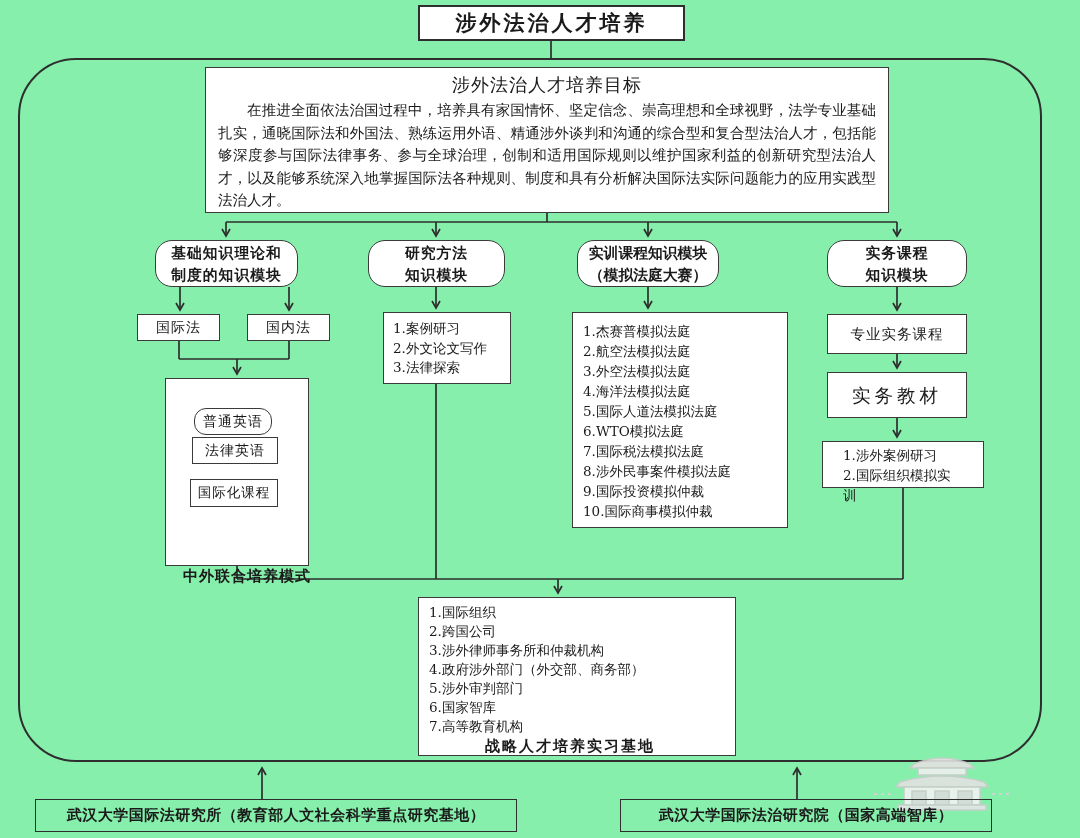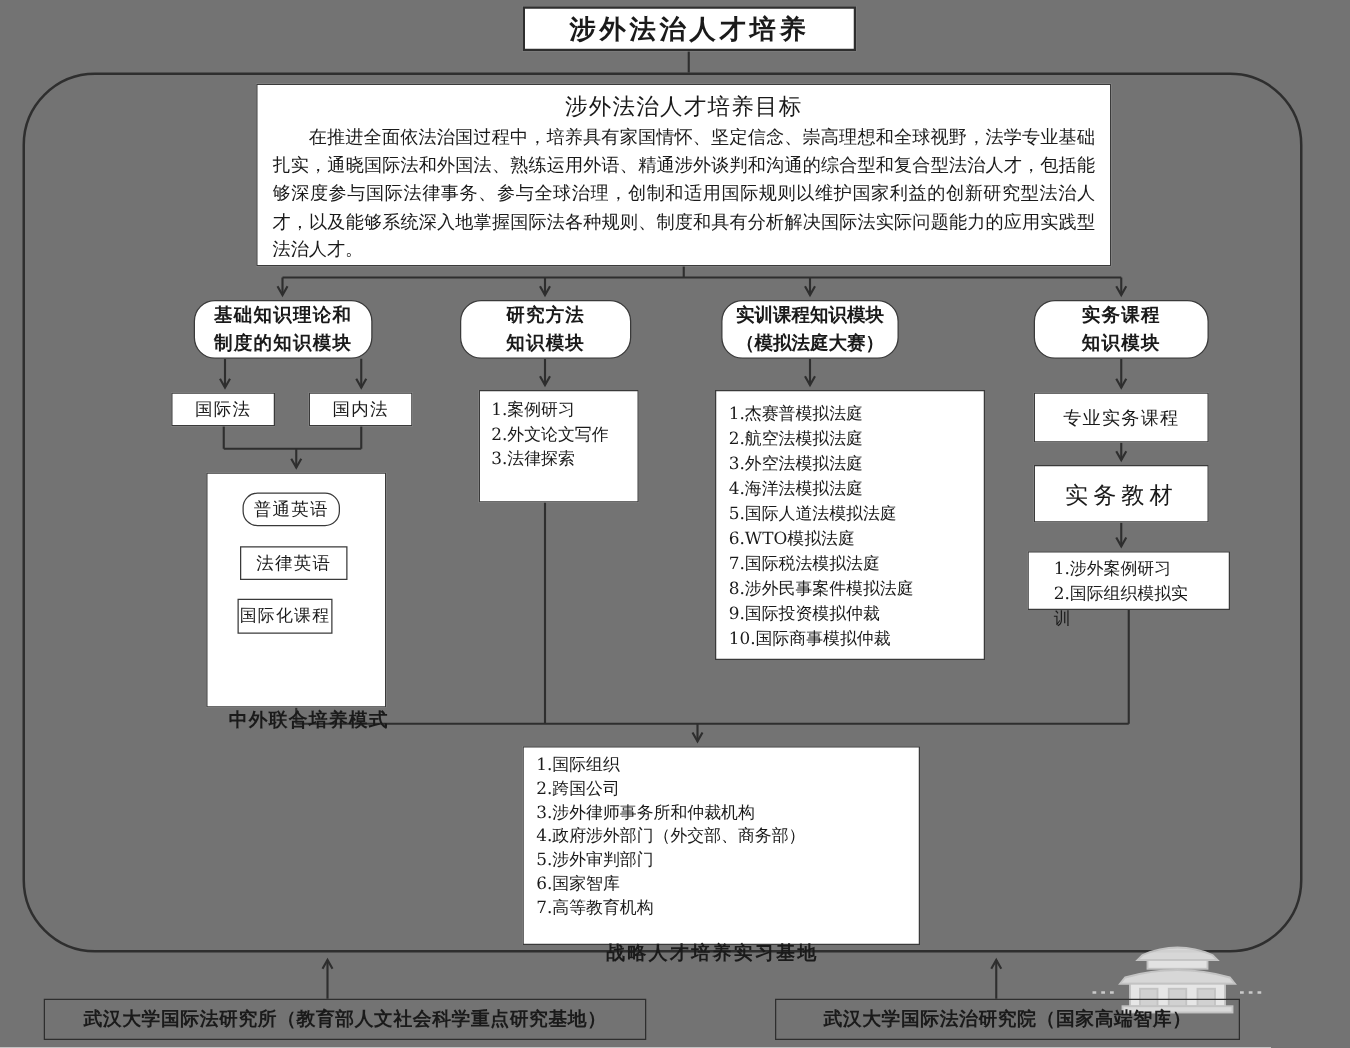--- a/index.html
+++ b/index.html
@@ -1,17 +1,17 @@
 <!DOCTYPE html>
 <html><head>
 <meta charset="utf-8">
 <style>
   html,body{margin:0;padding:0;background:#ffffff;}
   .canvas{
-    position:relative;width:1080px;height:838px;background:#737373;
+    position:relative;width:1080px;height:838px;background:#86efac;
     font-family:"DejaVu Serif","Liberation Serif",serif;
     color:#1a1a1a;overflow:hidden;
   }
   .abs{position:absolute;box-sizing:border-box;}
   .box{border:1.5px solid #3a3a3a;background:#fff;}
   .center{display:flex;align-items:center;justify-content:center;text-align:center;}
   .prelines{white-space:pre-line;border-radius:17px;}
   svg.lines{position:absolute;left:0;top:0;z-index:1;}
   .wm{position:absolute;z-index:1;}
   .node{z-index:2;}
@@ -32,34 +32,34 @@
   .hdr1{left:155px;top:240px;width:143px;}
   .hdr2{left:368px;top:240px;width:137px;}
   .hdr3{left:577px;top:240px;width:142px;letter-spacing:0;}
   .hdr4{left:827px;top:240px;width:140px;}
 
   .small-box{font-size:14px;letter-spacing:1px;}
   .intl-law{left:137px;top:314px;width:83px;height:27px;}
   .dom-law{left:247px;top:314px;width:83px;height:27px;}
 
   .bigbox{left:165px;top:378px;width:144px;height:188px;}
-  .eng1{left:194px;top:394px;width:78px;height:27px;border-radius:12px;}
+  .eng1{left:194px;top:408px;width:78px;height:27px;border-radius:12px;}
   .eng2{left:192px;top:437px;width:86px;height:27px;}
-  .eng3{left:190px;top:479px;width:76px;height:28px;font-size:13.5px;}
+  .eng3{left:190px;top:479px;width:88px;height:28px;font-size:13.5px;}
   .bigbox-footer{left:176px;top:530px;width:142px;height:28px;font-size:15px;font-weight:700;letter-spacing:1px;margin-top:32px;}
 
   .listbox{font-size:13.5px;line-height:20px;padding:6px 9px;}
-  .rlist{left:383px;top:312px;width:128px;height:90px;line-height:19.5px;}
+  .rlist{left:383px;top:312px;width:128px;height:72px;line-height:19.5px;}
   .mlist{left:572px;top:312px;width:216px;height:216px;padding:8px 10px;}
   .pcourse{left:827px;top:314px;width:140px;height:40px;font-size:14.5px;letter-spacing:1px;}
   .ptextbook{left:827px;top:372px;width:140px;height:46px;font-size:18.5px;letter-spacing:4px;}
   .plist{left:822px;top:441px;width:162px;height:47px;padding:3px 20px;line-height:20px;}
 
   .intern{left:418px;top:597px;width:318px;height:159px;padding:5px 24px 2px 10px;font-size:13.5px;line-height:19px;}
-  .intern-footer{font-size:15px;font-weight:700;text-align:center;letter-spacing:2px;margin-top:17px;}
+  .intern-footer{font-size:15px;font-weight:700;text-align:center;letter-spacing:2px;margin-top:1px;}
 
   .inst{height:33px;font-size:15px;font-weight:600;letter-spacing:0.5px;border:1.5px solid #2e2e2e;}
   .inst-left{left:35px;top:799px;width:482px;}
   .inst-right{left:620px;top:799px;width:372px;}
 </style>
 </head>
 <body>
 
 <div class="canvas">
 

